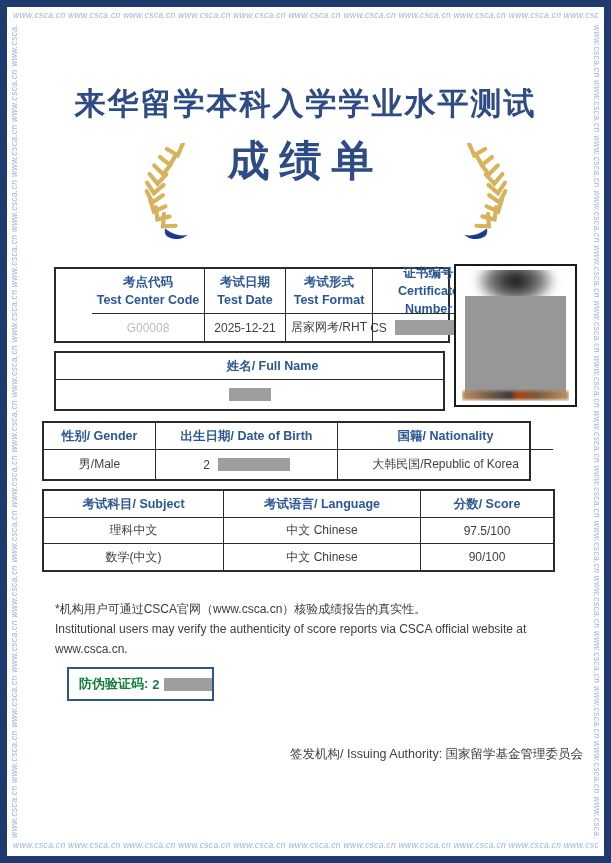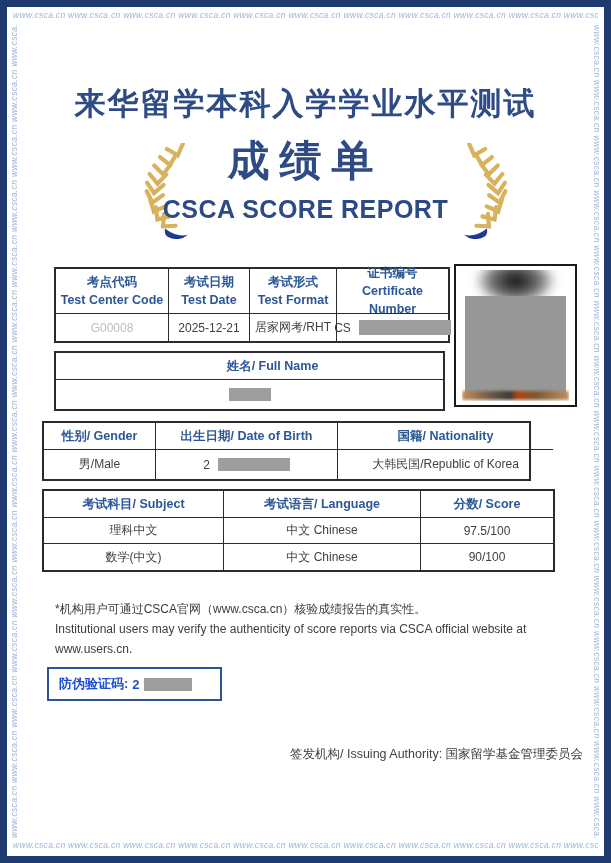--- a/index.html
+++ b/index.html
@@ -47,21 +47,21 @@
     border-right:1.5px solid #2b2b2b; border-bottom:1.5px solid #2b2b2b;
     display:flex; flex-direction:column; align-items:center; justify-content:center;
     text-align:center; padding:2px 2px;
   }
   .cell:last-child { border-right:none; }
   .row:last-child .cell { border-bottom:none; }
   .hd  { color:#2b5797; font-weight:bold; font-size:12.5px; line-height:1.45; }
   .val { color:#3f3f3f; font-size:12px; }
 
   .exam-table  { left:47px; top:260px; width:396px; }
-  .exam-table .row { grid-template-columns:113px 81px 87px 111px; }
+  .exam-table .row { grid-template-columns:113px 81px 87px 111px;padding-left:36px; }
   .exam-table .row-h .cell { height:45px; }
   .exam-table .row-v .cell { height:27px; }
 
   .name-table { left:47px; top:344px; width:391px; }
   .name-table .row { grid-template-columns:1fr; }
   .name-table .row-h .cell { height:27px;padding-left:48px; }
   .name-table .row-v .cell { height:29px; }
 
   .personal-table { left:35px; top:414px; width:489px; }
   .personal-table .row { grid-template-columns:112px 182px 215px; }
@@ -97,24 +97,24 @@
   }
 
   
   .footnote {
     position:absolute; left:48px; top:592px; width:520px;
     font-size:12px; color:#3c3c3c; line-height:20px;
   }
 
   
   .verify-box {
-    position:absolute; left:40px; top:660px;
-    border:2px solid #2e5494; padding:6px 28px 6px 10px;
+    position:absolute; left:60px; top:660px;
+    border:2px solid #2e5494; padding:6px 0 6px 10px;
     display:flex; align-items:center; gap:4px;
-    color:#1d4ed8; font-weight:bold; font-size:13px;
+    color:#15803d; font-weight:bold; font-size:13px;
   }
 
   
   .issue {
     position:absolute; left:283px; top:736px;
     font-size:12.5px; color:#404040; line-height:22px; font-weight:500;
   }
 </style>
 </head>
 <body>
@@ -168,21 +168,20 @@
       <path transform="translate(20,44) rotate(8)" d="M-8,-5 L0,4 L8,-5"></path>
       <path transform="translate(19,53) rotate(14)" d="M-8,-5 L0,4 L8,-5"></path>
       <path transform="translate(21,62) rotate(24)" d="M-8,-5 L0,4 L8,-5"></path>
       <path transform="translate(25,70) rotate(34)" d="M-8,-5 L0,4 L8,-5"></path>
       <path transform="translate(31,77) rotate(46)" d="M-8,-5 L0,4 L8,-5"></path>
     </g>
     <path d="M30,82 q12,9 22,6 q-8,7 -19,2 q-4,-2 -3,-8 z" fill="url(#lgB)"></path>
   </svg>
 
   <div class="score-title">成绩单</div>
-  <div class="en-title">CSCA SCORE REPORT</div>
 
   <div class="tbl exam-table">
     <div class="row row-h">
       <div class="cell hd">
         <span>考点代码</span>
         <span>Test Center Code</span>
       </div>
       <div class="cell hd">
         <span>考试日期</span>
         <span>Test Date</span>
@@ -260,21 +259,21 @@
     <div class="row row-v">
       <div class="cell val">数学(中文)</div>
       <div class="cell val">中文 Chinese</div>
       <div class="cell val">90/100</div>
     </div>
   </div>
 
   <div class="footnote">
     <div>*机构用户可通过CSCA官网（www.csca.cn）核验成绩报告的真实性。</div>
     <div>Institutional users may verify the authenticity of score reports via CSCA official website at</div>
-    <div>www.users.cn.</div>
+    <div>www.csca.cn.</div>
   </div>
 
   <div class="verify-box">
     <span>防伪验证码:</span>
     <span>2</span>
     <span class="redact" style="width:48px;height:13px;"></span>
   </div>
 
   <div class="issue">
     <div>签发机构/ Issuing Authority: 国家留学基金管理委员会</div>

